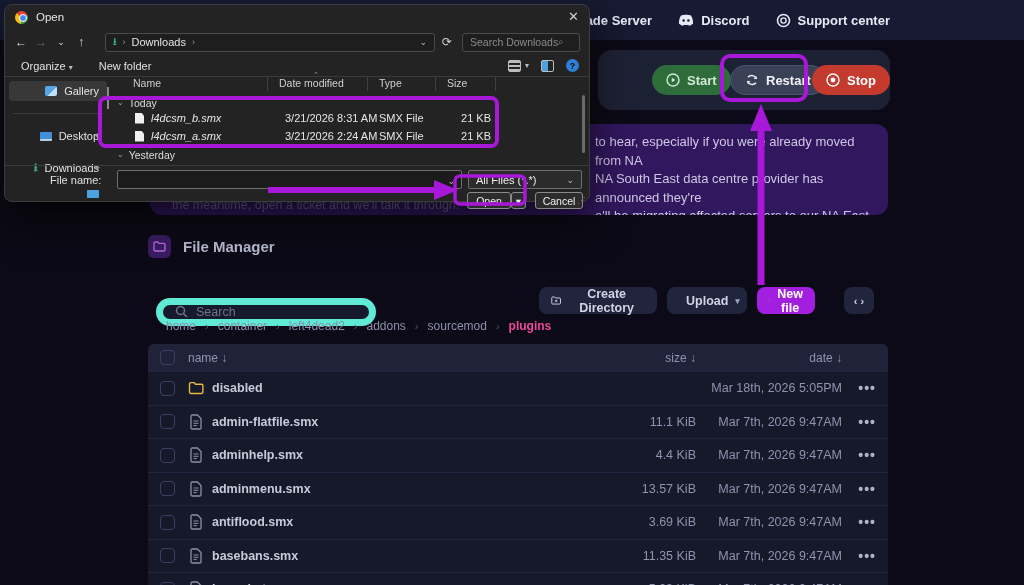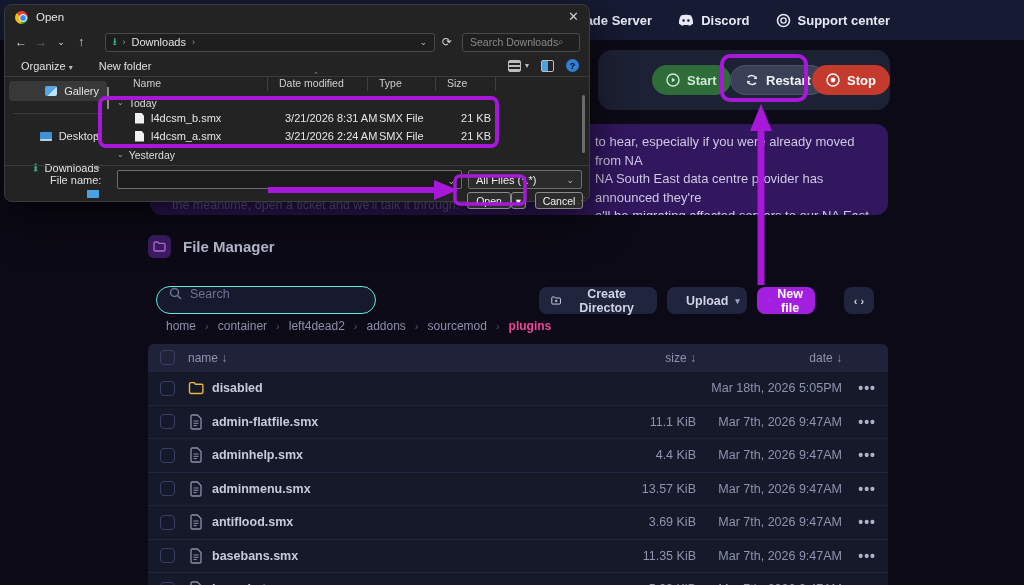--- a/index.html
+++ b/index.html
@@ -31,22 +31,22 @@
   .notice-lines { position:absolute; left:445px; top:9px; width:288px;
     color:#cfc8e6; font-size:13px; line-height:18.5px; }
   .notice-dim { position:absolute; left:22px; top:74px; color:#6f6694; font-size:12.5px; }
 
   
   .fm-head { position:absolute; left:148px; top:235px; display:flex; align-items:center; gap:12px; }
   .fm-icon { width:23px; height:23px; border-radius:6px; background:#3b1d63;
     display:flex; align-items:center; justify-content:center; }
   .fm-title { color:#b9bdd1; font-size:15px; font-weight:700; }
 
-  .search-wrap { position:absolute; left:156px; top:286px; width:220px; height:28px;
-    border-radius:14px; background:#171a2e; border:1px solid #5eead4;
+  .search-wrap { position:absolute; left:156px; top:298px; width:220px; height:28px;
+    border-radius:14px; background:#171a2e; border:7px solid #5eead4;
     display:flex; align-items:flex-start; padding:0 12px; gap:8px; }
   .search-wrap input { background:transparent; border:none; outline:none; color:#c9cde0;
     font-size:12.5px; width:160px; font-family:inherit; }
   .search-wrap input::placeholder { color:#6d7390; }
 
   .tb-btn { position:absolute; top:287px; height:27px; border-radius:8px; background:#20243c;
     color:#d0d4e6; font-size:12.5px; font-weight:600; display:flex; align-items:center;
     gap:7px; padding:0 12px; border:none; cursor:pointer; }
   .tb-newfile { background:#a21fe0; color:#ffffff; }
   .caret { font-size:9px; color:#9aa0bc; }
@@ -127,21 +127,21 @@
   .d-list { position:absolute; left:112px; top:72px; width:470px; height:88px; }
   .d-cols { display:flex; height:16px; color:#cfcfcf; font-size:10.5px; position:relative; }
   .dc { position:absolute; top:0; }
   .d-col-sep { position:absolute; top:0; width:1px; height:14px; background:#3f3f3f; }
   .d-group { display:flex; align-items:center; gap:5px; height:13px; color:#dddddd;
     margin-top:3px; font-size:10.5px; }
   .d-chev { font-size:8px; color:#aaaaaa; }
   .d-file { position:relative; height:18px; display:flex; align-items:center; color:#e6e6e6; }
   .df-ic { position:absolute; left:18px; width:9px; height:11px; background:#f0f0f0;
     clip-path:polygon(0 0,70% 0,100% 30%,100% 100%,0 100%); }
-  .df-name { position:absolute; left:34px; }
+  .df-name { position:absolute; left:34px;font-style:italic; }
   .df-date { position:absolute; left:168px; }
   .df-type { position:absolute; left:262px; }
   .df-size { position:absolute; left:330px; width:44px; text-align:right; }
   .list-thumb { position:absolute; right:2px; top:18px; width:3px; height:58px;
     background:#6a6a6a; border-radius:2px; }
 
   .d-footer { position:absolute; left:0; top:160px; width:100%; height:37px;
     border-top:1px solid #3c3c3c; }
   .fn-label { position:absolute; left:45px; top:8px; color:#e0e0e0; }
   .fn-combo { position:absolute; left:112px; top:4px; width:345px; height:19px; background:#1b1b1b;

